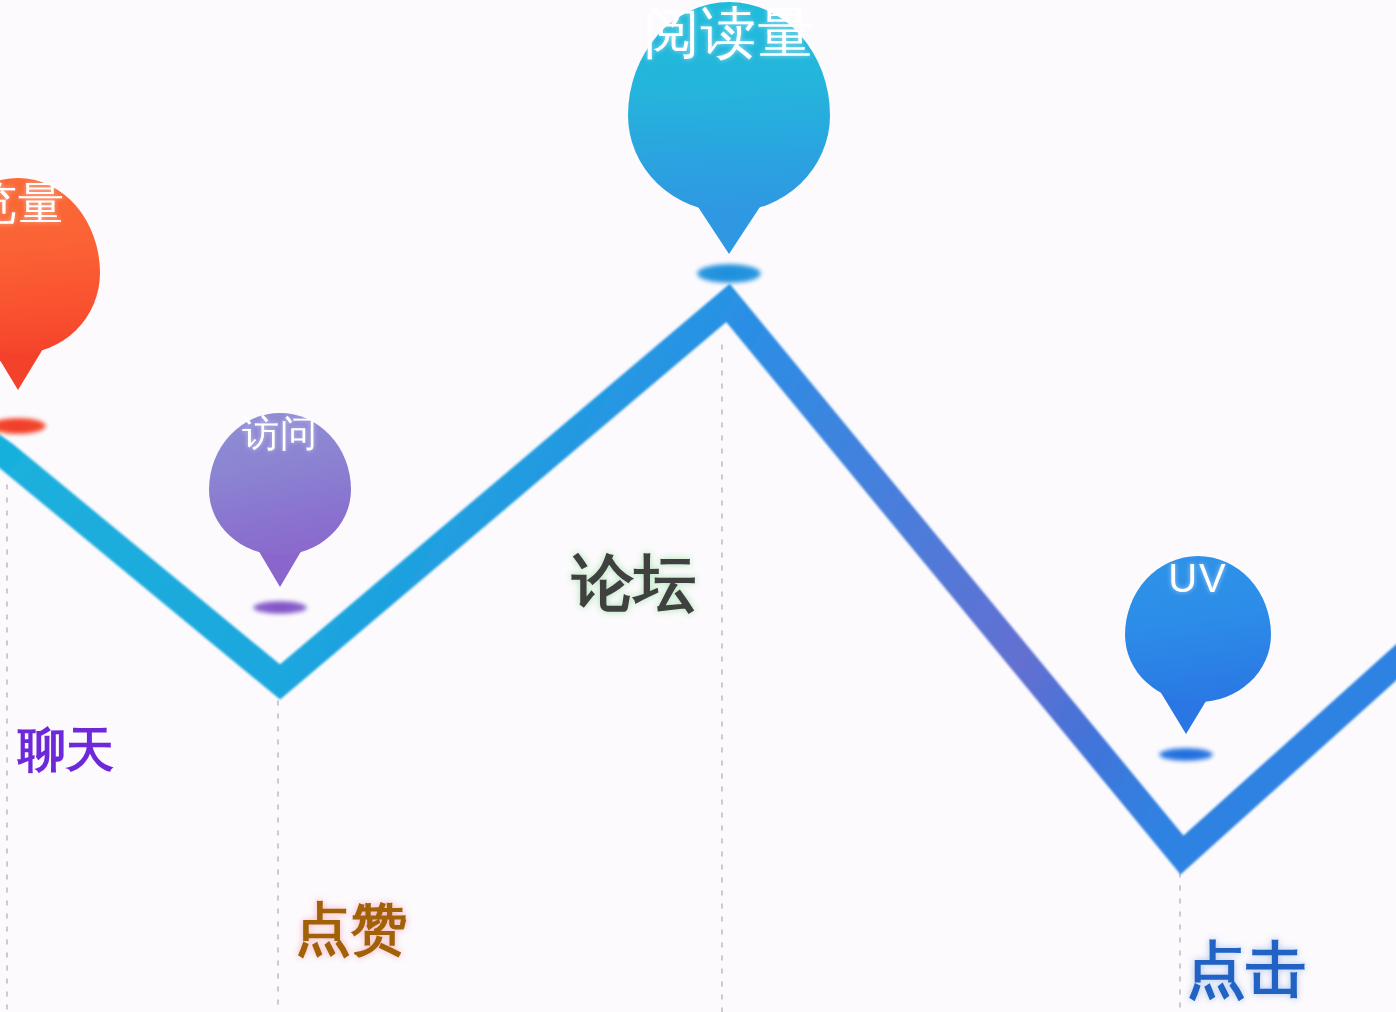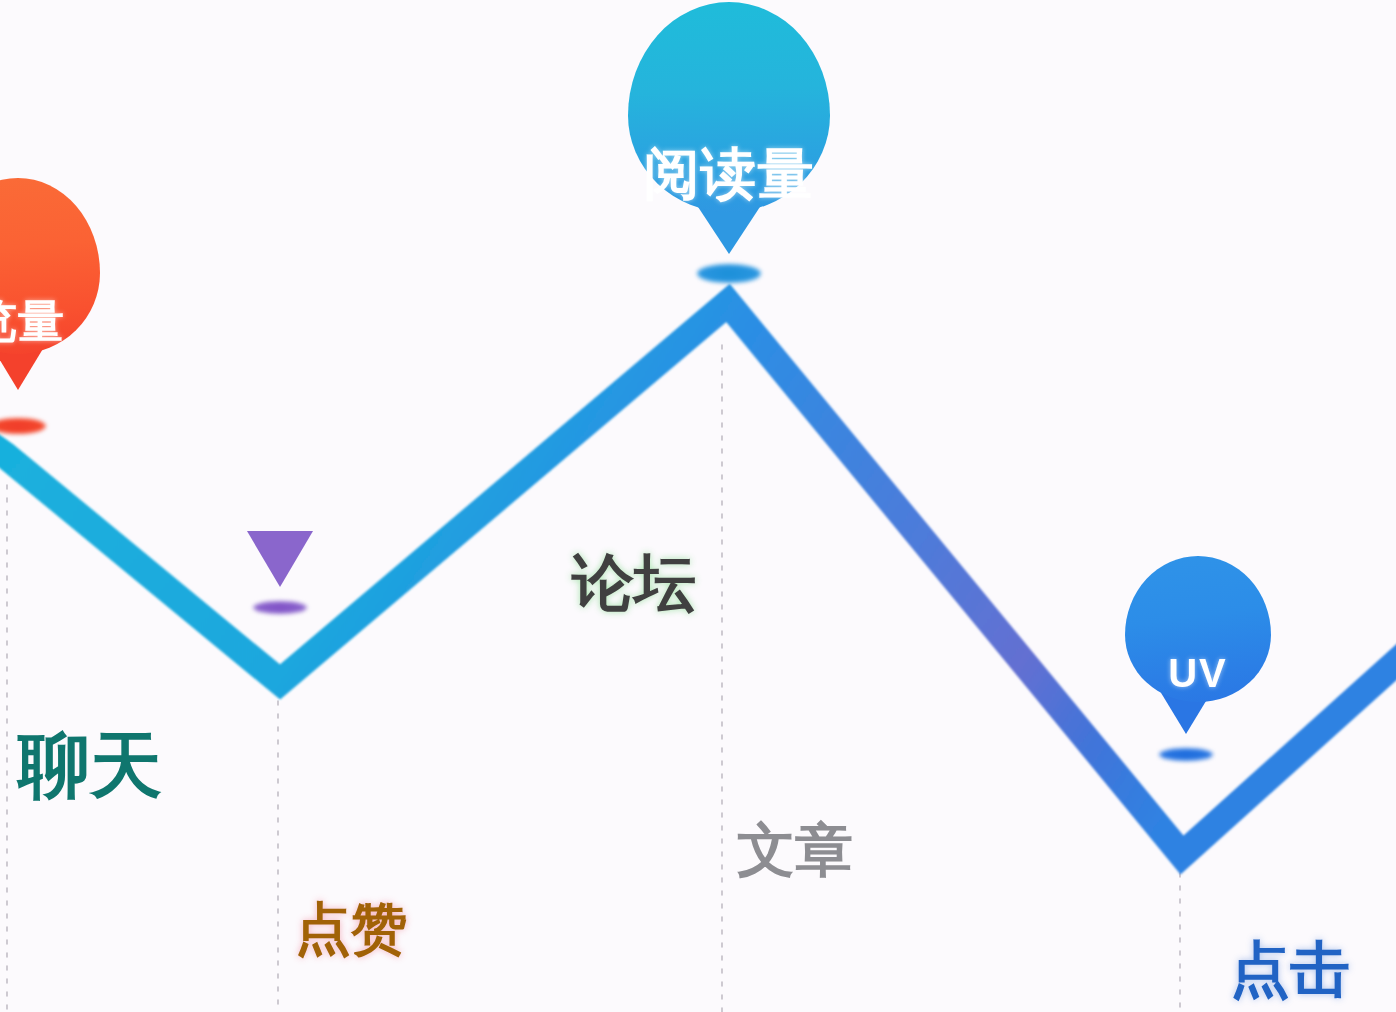--- a/index.html
+++ b/index.html
@@ -18,25 +18,25 @@
   .layer {
     position: absolute;
     left: 0; top: 0;
     width: 1396px;
     height: 1012px;
   }
   
   .pin {
     position: absolute;
     display: flex;
-    align-items: flex-end;
+    align-items: flex-start;
     justify-content: center;
     text-align: center;
     color: #ffffff;
-    font-weight: 700;
+    font-weight: 400;
     line-height: 1.12;
     letter-spacing: 1px;
     border-radius: 50% 50% 50% 50% / 54% 54% 46% 46%;
     text-shadow: 0 0 5px rgba(255,255,255,0.55);
     filter: blur(0.35px);
   }
   .pin::after {
     content: "";
     position: absolute;
     left: 50%;
@@ -135,25 +135,25 @@
     background: radial-gradient(ellipse at center, #1d6bdb 0%, #2a77e2 60%, rgba(45,120,225,0.25) 100%);
   }
 
   
   .chart-label {
     position: absolute;
     font-weight: 700;
     white-space: nowrap;
     filter: blur(0.45px);
   }
-  #label-chat   { left: 18px;   top: 718px; font-size: 72px; color: #0f766e; }
+  #label-chat   { left: 18px;   top: 718px; font-size: 48px; color: #6d28d9; }
   #label-forum  { left: 572px;  top: 541px; font-size: 62px; color: #404040; text-shadow: 0 0 7px rgba(60,200,70,0.45); }
   #label-like   { left: 295px;  top: 884px; font-size: 56px; color: #a16207; text-shadow: 0 0 7px rgba(235,70,95,0.4); margin-top: 8px; }
   #label-article{ left: 737px;  top: 812px; font-size: 58px; color: #8d8d92; }
-  #label-click  { left: 1186px; top: 930px; font-size: 60px; color: #2163c4; text-shadow: 0 0 7px rgba(50,110,210,0.4); margin-left: 44px; }
+  #label-click  { left: 1186px; top: 930px; font-size: 60px; color: #2163c4; text-shadow: 0 0 7px rgba(50,110,210,0.4); }
 </style>
 </head>
 <body>
 
 <div id="stage">
 
   <svg class="layer" viewBox="0 0 1396 1012" width="1396" height="1012" preserveAspectRatio="none">
     <defs>
       <linearGradient id="lineGrad" x1="0" y1="0" x2="1" y2="0.25">
         <stop offset="0%" stop-color="#17b3dd"></stop>
@@ -183,20 +183,23 @@
   <div class="pin-wrap" id="pin-browse-wrap">
     <div class="pin-tail" id="pin-browse-tail"></div>
     <div class="pin" id="pin-browse">
       <span class="pin-label">览量</span>
     </div>
     <div class="pin-shadow" id="pin-browse-shadow"></div>
   </div>
 
   <div class="pin-wrap" id="pin-visit-wrap">
     <div class="pin-tail" id="pin-visit-tail"></div>
+    <div class="pin" id="pin-visit">
+      <span class="pin-label">访问</span>
+    </div>
     <div class="pin-shadow" id="pin-visit-shadow"></div>
   </div>
 
   <div class="pin-wrap" id="pin-reading-wrap">
     <div class="pin-tail" id="pin-reading-tail"></div>
     <div class="pin" id="pin-reading">
       <span class="pin-label">阅读量</span>
     </div>
     <div class="pin-shadow" id="pin-reading-shadow"></div>
   </div>
@@ -205,16 +208,15 @@
     <div class="pin-tail" id="pin-uv-tail"></div>
     <div class="pin" id="pin-uv">
       <span class="pin-label">UV</span>
     </div>
     <div class="pin-shadow" id="pin-uv-shadow"></div>
   </div>
 
   <div class="chart-label" id="label-chat">聊天</div>
   <div class="chart-label" id="label-like">点赞</div>
   <div class="chart-label" id="label-forum">论坛</div>
-  <div class="chart-label" id="label-article">文章</div>
   <div class="chart-label" id="label-click">点击</div>
 
 </div>
 
 </body></html>

